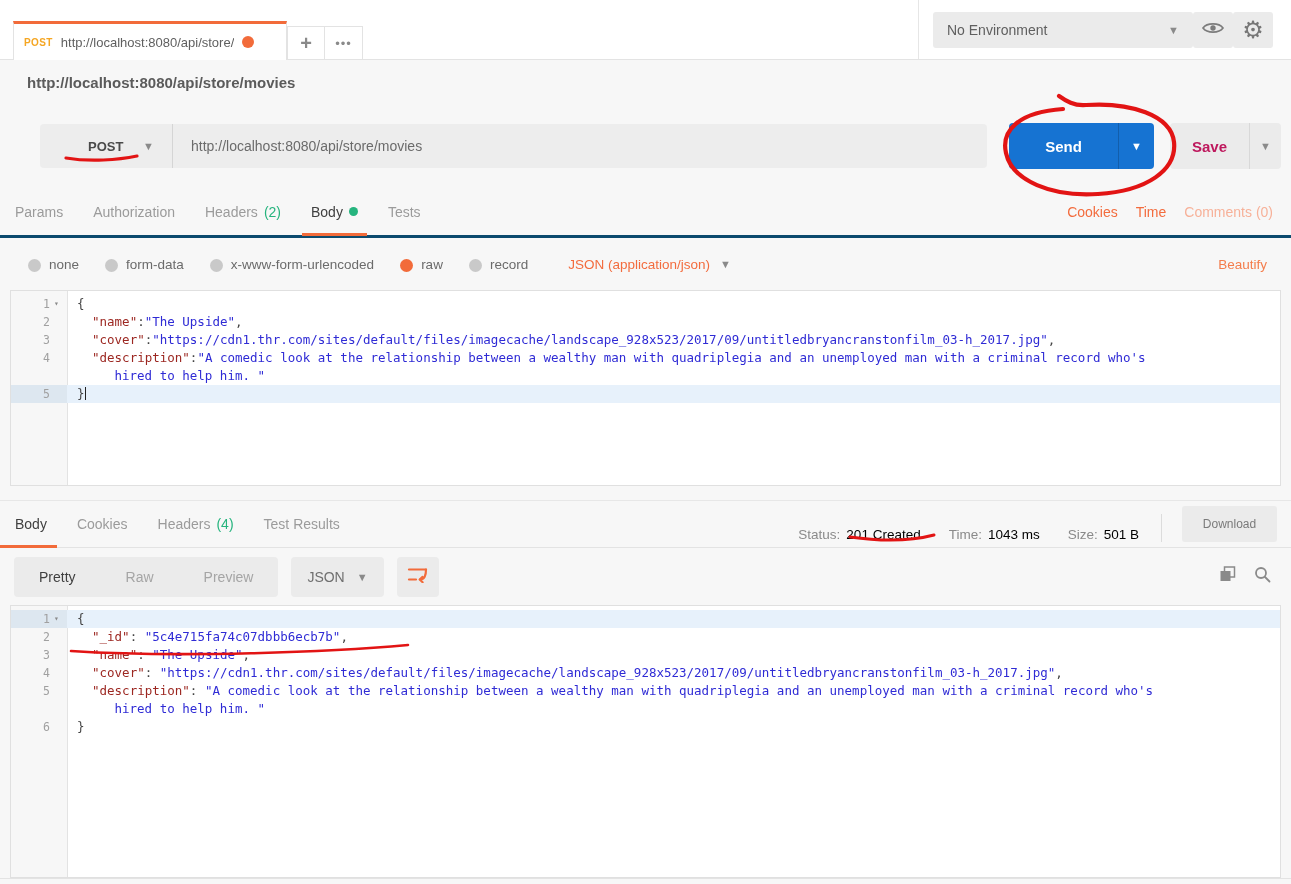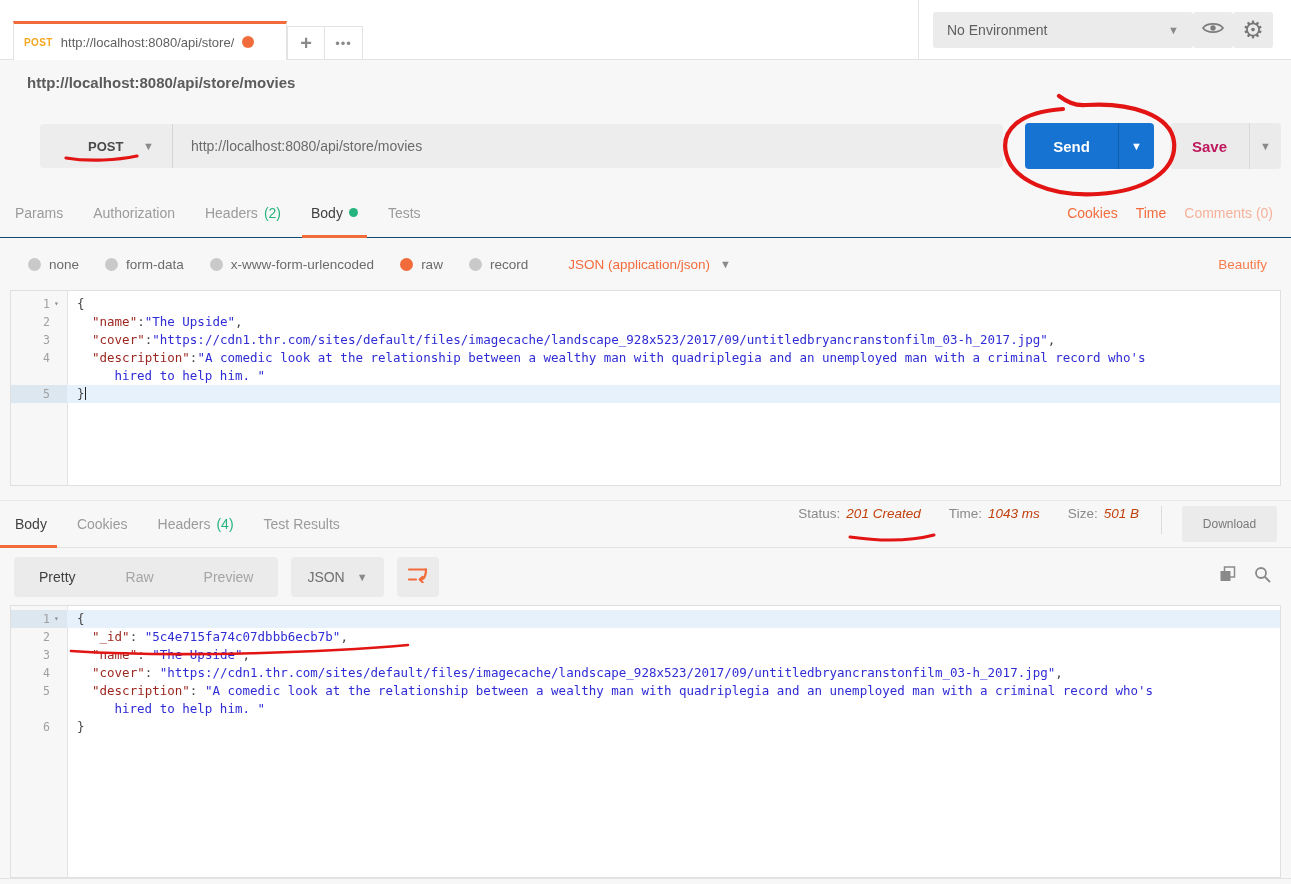--- a/index.html
+++ b/index.html
@@ -38,45 +38,45 @@
   
   .url-row { height:84px; display:flex; align-items:center; padding:0 10px; }
   .url-group { display:flex; height:44px; background:#ededed; border-radius:4px; margin-left:30px;
                flex:1; max-width:980px; align-items:stretch; }
   .method-select { width:133px; display:flex; align-items:center; justify-content:space-between;
                    padding:0 18px 0 48px; border-right:1px solid #d5d5d5; cursor:pointer; }
   .method-select .mname { font-size:13px; font-weight:bold; color:#4a4a4a; }
   .url-input { flex:1; display:flex; align-items:center; padding-left:18px; font-size:14px; color:#6b6b6b; }
   .send-btn { height:46px; margin-left:22px; display:flex; border-radius:4px; overflow:hidden; cursor:pointer; }
   .send-main { background:#1673d2; color:#fff; font-size:15px; font-weight:bold; display:flex;
-               align-items:center; padding:0 28px; }
+               align-items:center; padding:0 36px; }
   .send-caret { background:#1673d2; width:36px; display:flex; align-items:center; justify-content:center;
                 border-left:1px solid rgba(0,0,0,.18); color:#fff; font-size:11px; }
   .save-btn { height:46px; margin-left:16px; display:flex; border-radius:4px; overflow:hidden;
               background:#ebebeb; cursor:pointer; }
   .save-main { color:#be185d; font-size:15px; font-weight:bold; display:flex; align-items:center; padding:0 22px; }
   .save-caret { width:32px; display:flex; align-items:center; justify-content:center;
                 border-left:1px solid #d8d8d8; color:#8a8a8a; font-size:11px; }
 
   
-  .req-tabs { height:50px; border-bottom:1px solid #0c4a6e; display:flex; align-items:center;
+  .req-tabs { height:50px; border-bottom:3px solid #0c4a6e; display:flex; align-items:center;
               padding:0 18px 0 15px; gap:30px; font-size:14px; color:#9b9b9b; }
   .tab { height:100%; display:flex; align-items:center; gap:6px; position:relative; cursor:pointer; white-space:nowrap; }
   .tab.active { color:#3f3f3f; }
   .tab.active::after { content:''; position:absolute; bottom:-1px; left:-9px; right:-9px; height:3px; background:#f26b3a; }
   .count { color:#26b47e; }
   .green-dot { width:9px; height:9px; border-radius:50%; background:#26b47e; display:inline-block; }
   .req-links { margin-left:auto; display:flex; gap:18px; font-size:14px; }
   .olink { color:#f36c3e; cursor:pointer; }
   .olink.muted { color:#f7b199; }
 
   
   .type-row { height:52px; display:flex; align-items:center; padding:0 24px 0 28px; gap:26px;
               font-size:13.5px; color:#6b6b6b; }
-  .radio-opt { display:flex; align-items:center; gap:8px; cursor:pointer; }
+  .radio-opt { display:flex; align-items:flex-end; gap:8px; cursor:pointer; }
   .radio { width:13px; height:13px; border-radius:50%; background:#c9c9c9; }
   .radio.sel { background:#f26b3a; }
   .json-type { display:flex; align-items:center; gap:10px; color:#f36c3e; margin-left:14px; cursor:pointer; }
   .beautify { margin-left:auto; color:#f47d4c; cursor:pointer; }
 
   
   .editor { margin:0 10px; background:#fff; border:1px solid #e0e0e0; position:relative; padding-top:4px; }
   #req-editor { height:196px; }
   #resp-editor { height:273px; }
   .editor::before { content:''; position:absolute; left:0; top:0; bottom:0; width:56px;
@@ -93,23 +93,23 @@
   .code-row.active .content { background:#e7f1fb; }
   .code-row.active .gutter-cell { background:#dde7f0; }
   .cursor { display:inline-block; width:1px; height:13px; background:#222; vertical-align:-2px; }
 
   .gap { height:14px; }
 
   
   .resp-tabs { height:48px; border-top:1px solid #e7e7e7; border-bottom:1px solid #e3e3e3; display:flex;
                align-items:center; padding:0 14px 0 15px; gap:30px; font-size:14px; color:#9b9b9b; }
   .resp-tabs .tab.active::after { left:-15px; right:-10px; }
-  .resp-status { margin-left:auto; display:flex; align-items:flex-start; gap:6px; font-size:13.5px; }
+  .resp-status { margin-left:auto; display:flex; align-items:flex-end; gap:6px; font-size:13.5px; }
   .slabel { color:#8a8a8a; }
-  .sval { color:#c2410c;font-style:italic; }
+  .sval { color:#000000; }
   .sp22 { width:16px; }
   .vdiv { width:1px; height:28px; background:#dcdcdc; margin:0 14px 0 16px; }
   .download-btn { width:95px; height:36px; background:#ebebeb; border-radius:3px; color:#7a7a7a;
                   font-size:12px; display:flex; align-items:center; justify-content:center; cursor:pointer; }
 
   
   .resp-toolbar { height:57px; display:flex; align-items:center; padding:0 20px 0 14px; gap:13px; }
   .seg { display:flex; background:#ebebeb; border-radius:4px; height:40px; align-items:flex-start; }
   .seg-item { padding:0 25px; color:#a5a5a5; font-size:14px; height:100%; display:flex; align-items:center; cursor:pointer; }
   .seg-item.active { color:#3f3f3f; }

